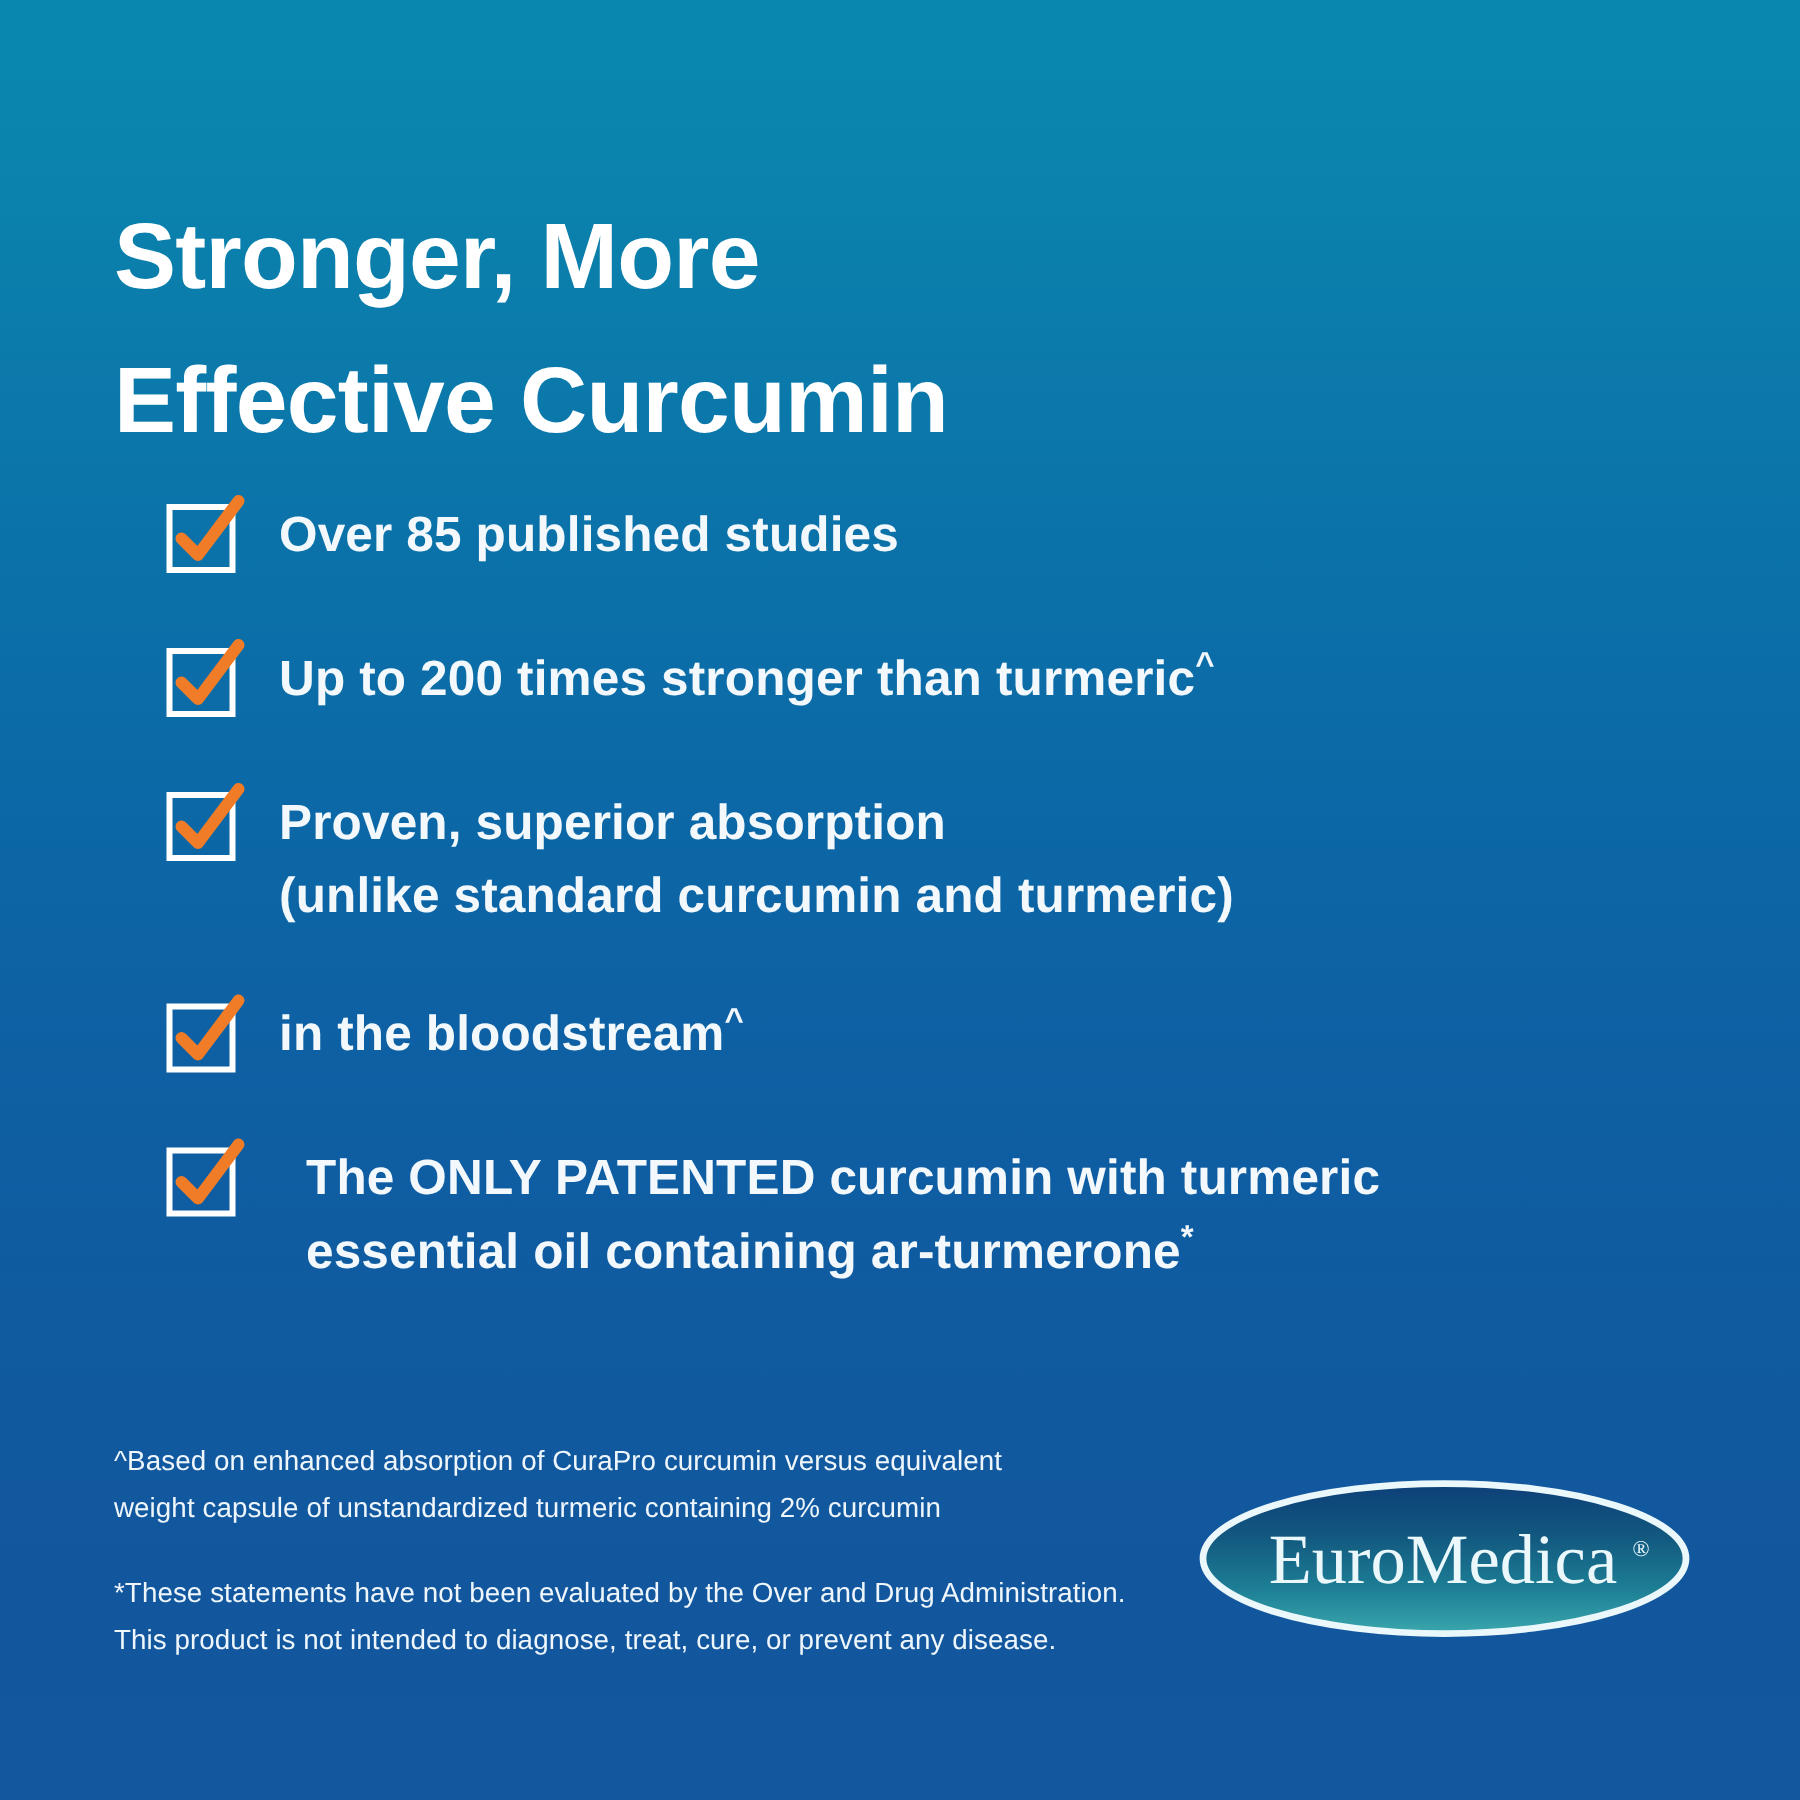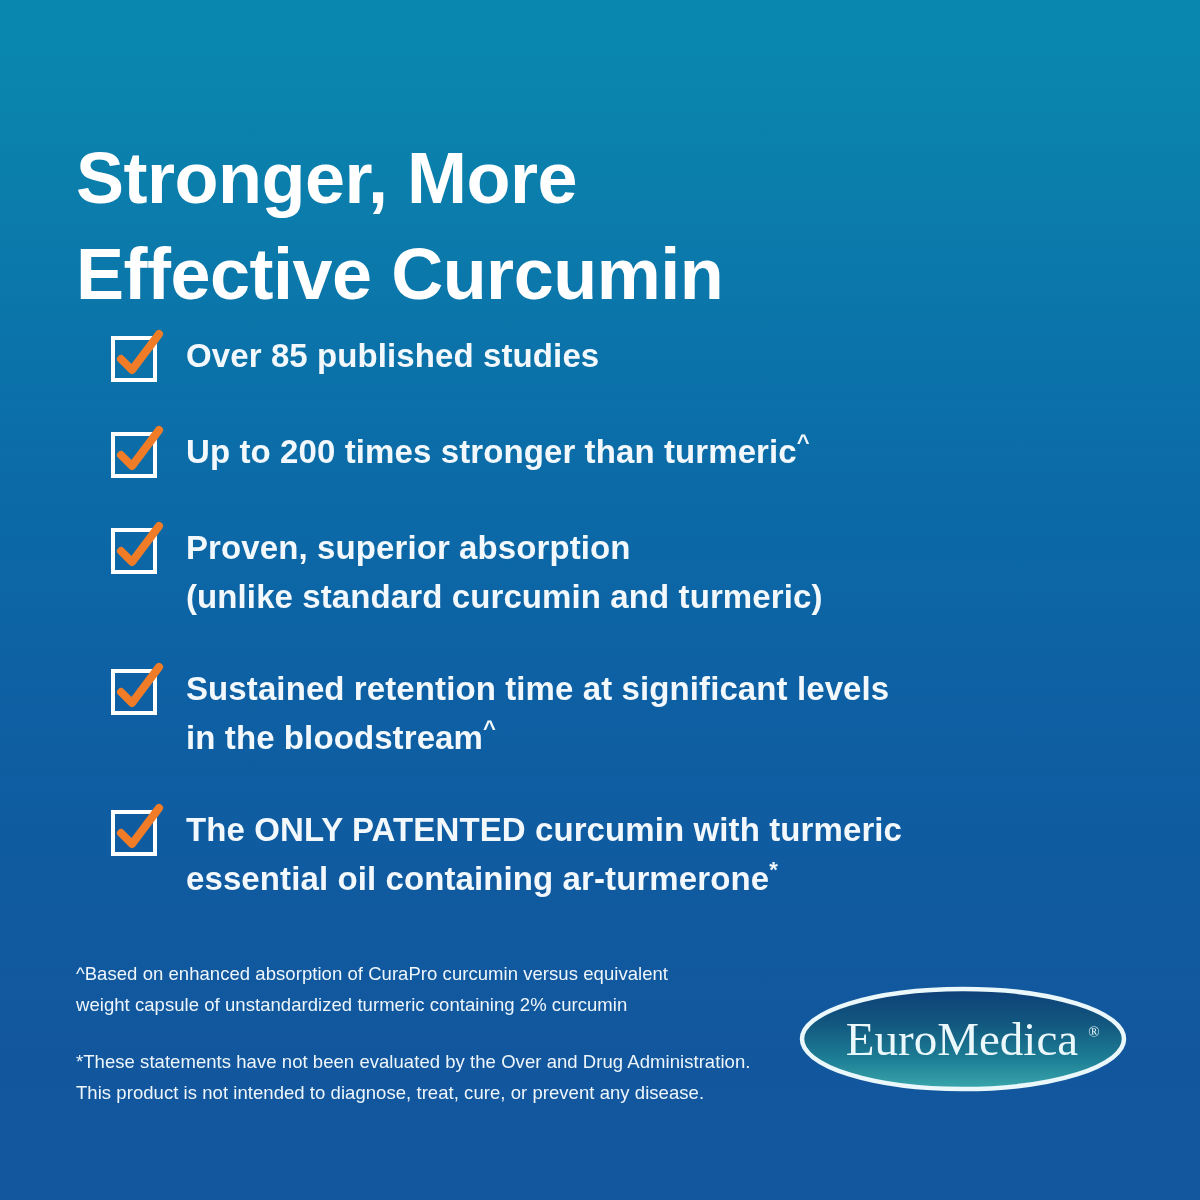--- a/index.html
+++ b/index.html
@@ -29,42 +29,42 @@
     color: #ffffff;
     -webkit-font-smoothing: antialiased;
   }
 
   
   .headline {
     position: absolute;
     left: 76px;
     top: 82px;
     width: 900px;
-    font-size: 72px;
+    font-size: 62px;
     line-height: 96px;
     font-weight: 700;
     letter-spacing: -0.5px;
     color: #ffffff;
   }
   .headline .hl-line { display: block; }
 
   
   .checklist {
     position: absolute;
     left: 110px;
     top: 330px;
     width: 1010px;
   }
   .check-item {
     position: relative;
     display: flex;
     align-items: flex-start;
     margin-bottom: 42px;
   }
-  .check-item:last-child { margin-bottom: 0; }
+  .check-item:last-child { margin-bottom: 0; gap: 18px; }
 
   .checkbox {
     position: relative;
     flex: 0 0 auto;
     width: 52px;
     height: 52px;
     margin-top: 2px;
   }
   .checkbox svg { display: block; width: 52px; height: 52px; overflow: visible; }
 
@@ -169,21 +169,20 @@
     </div>
 
     <div class="check-item">
       <span class="checkbox">
         <svg viewBox="0 0 52 52" xmlns="http://www.w3.org/2000/svg">
           <rect x="3" y="6" width="42" height="42" fill="none" stroke="#ffffff" stroke-width="4"></rect>
           <path d="M11 27 L22 38 L49 2" fill="none" stroke="#F07C28" stroke-width="8" stroke-linecap="round" stroke-linejoin="round"></path>
         </svg>
       </span>
       <div class="check-text">
-        <span class="ln">Sustained retention time at significant levels</span>
         <span class="ln"><span>in the bloodstream</span><span class="sup">^</span></span>
       </div>
     </div>
 
     <div class="check-item">
       <span class="checkbox">
         <svg viewBox="0 0 52 52" xmlns="http://www.w3.org/2000/svg">
           <rect x="3" y="6" width="42" height="42" fill="none" stroke="#ffffff" stroke-width="4"></rect>
           <path d="M11 27 L22 38 L49 2" fill="none" stroke="#F07C28" stroke-width="8" stroke-linecap="round" stroke-linejoin="round"></path>
         </svg>

